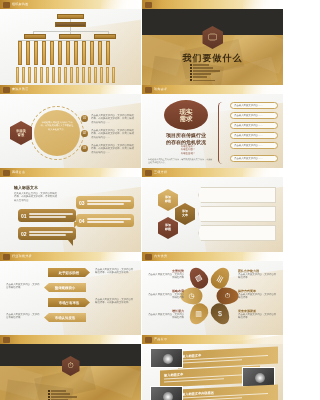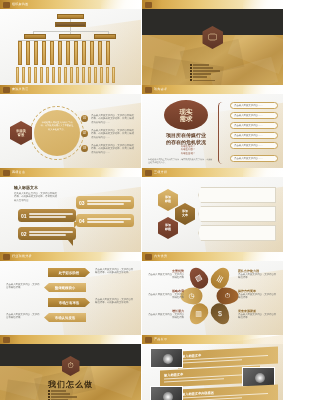--- a/index.html
+++ b/index.html
@@ -177,20 +177,21 @@
     <div class="div-bot">
       <span class="poly" style="left:-10px;top:4px;width:50px;height:30px;transform:rotate(18deg);"></span>
       <span class="poly d" style="left:40px;top:10px;width:60px;height:28px;transform:rotate(-12deg);"></span>
       <span class="poly" style="left:90px;top:-4px;width:55px;height:34px;transform:rotate(22deg);"></span>
       <span class="poly d" style="left:10px;top:26px;width:70px;height:30px;transform:rotate(9deg);"></span>
       <span class="poly" style="left:70px;top:30px;width:64px;height:26px;transform:rotate(-16deg);"></span>
     </div>
     <div class="hexmark">
         <span class="g">🖵</span>
       </div>
+    <div class="div-title">我们要做什么</div>
     <ul class="div-bullets">
       <li>
           <span class="dot"></span>
           <span class="bar" style="width:16px"></span>
         </li>
       <li>
           <span class="dot"></span>
           <span class="bar" style="width:20px"></span>
         </li>
       <li>
@@ -441,21 +442,20 @@
     <div class="darkstrip"></div>
     <div class="div-bot" style="top:31px;">
       <span class="poly" style="left:-6px;top:2px;width:46px;height:26px;transform:rotate(16deg);"></span>
       <span class="poly d" style="left:36px;top:6px;width:58px;height:24px;transform:rotate(-13deg);"></span>
       <span class="poly" style="left:86px;top:-4px;width:52px;height:28px;transform:rotate(20deg);"></span>
       <span class="poly d" style="left:6px;top:18px;width:66px;height:24px;transform:rotate(8deg);"></span>
     </div>
     <div class="hexmark" style="top:21px;width:18px;height:20px;">
         <span class="g" style="font-size:8px;">⏱</span>
       </div>
-    <div class="div-title" style="top:44px;font-size:8px;">我们怎么做</div>
     <ul class="div-bullets" style="top:55px;">
       <li>
           <span class="dot"></span>
           <span class="bar" style="width:15px"></span>
         </li>
       <li>
           <span class="dot"></span>
           <span class="bar" style="width:19px"></span>
         </li>
       <li>

